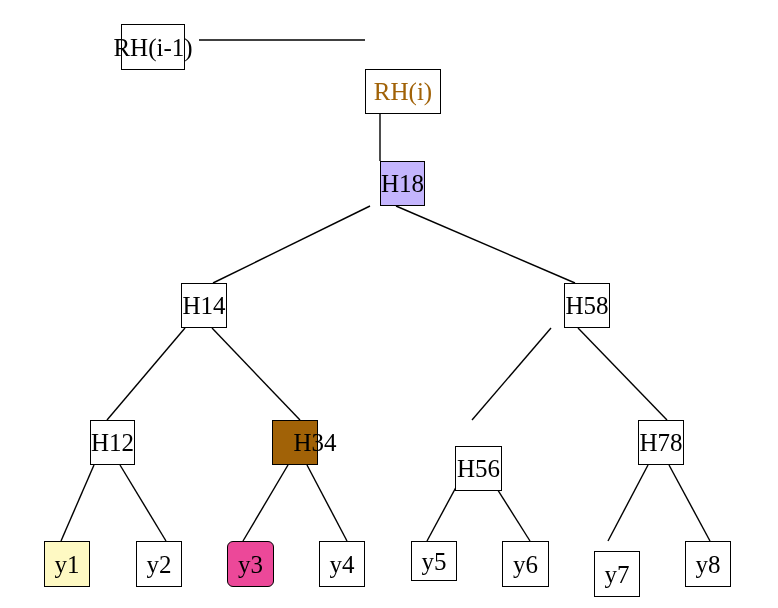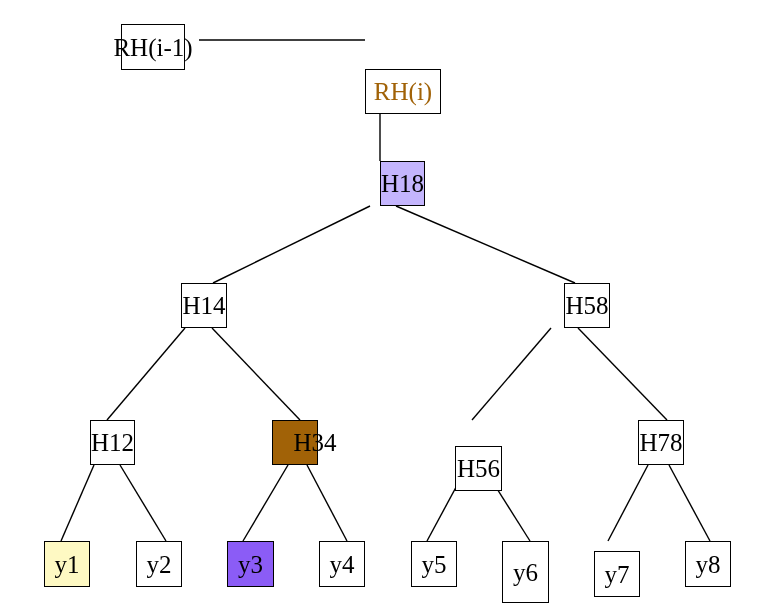--- a/index.html
+++ b/index.html
@@ -63,19 +63,19 @@
     <div class="node" style="left: 365px; top: 24px; width: 76px; height: 45px; border-color: rgb(0, 0, 0); background: rgb(255, 255, 255); color: #a16207; margin-top: 45px;">RH(i)</div>
     <div class="node" style="left: 380px; top: 161px; width: 45px; height: 45px; border-color: rgb(0, 0, 0); background: #c4b5fd; color: rgb(0, 0, 0); font-family: Liberation Serif, serif;">H18</div>
     <div class="node" style="left: 181px; top: 283px; width: 46px; height: 45px; border-color: rgb(0, 0, 0); background: rgb(255, 255, 255); color: rgb(0, 0, 0);">H14</div>
     <div class="node" style="left: 547px; top: 283px; width: 46px; height: 45px; border-color: rgb(0, 0, 0); background: rgb(255, 255, 255); color: rgb(0, 0, 0); margin-left: 17px;">H58</div>
     <div class="node" style="left: 90px; top: 420px; width: 45px; height: 45px; border-color: rgb(0, 0, 0); background: rgb(255, 255, 255); color: rgb(0, 0, 0);">H12</div>
     <div class="node" style="left: 272px; top: 420px; width: 46px; height: 45px; border-color: rgb(0, 0, 0); background: #a16207; color: rgb(0, 0, 0); padding-left: 40px;">H34</div>
     <div class="node" style="left: 455px; top: 420px; width: 47px; height: 45px; border-color: rgb(0, 0, 0); background: rgb(255, 255, 255); color: rgb(0, 0, 0); margin-top: 26px;">H56</div>
     <div class="node" style="left: 638px; top: 420px; width: 46px; height: 45px; border-color: rgb(0, 0, 0); background: rgb(255, 255, 255); color: rgb(0, 0, 0);">H78</div>
     <div class="node" style="left: 44px; top: 541px; width: 46px; height: 46px; border-color: rgb(0, 0, 0); background: #fef9c3; color: rgb(0, 0, 0);">y1</div>
     <div class="node" style="left: 136px; top: 541px; width: 46px; height: 46px; border-color: rgb(0, 0, 0); background: rgb(255, 255, 255); color: rgb(0, 0, 0); text-align: center;">y2</div>
-    <div class="node" style="left: 227px; top: 541px; width: 47px; height: 46px; border-color: rgb(0, 0, 0); background: #8b5cf6; color: rgb(0, 0, 0);">y3</div>
+    <div class="node" style="left: 227px; top: 541px; width: 47px; height: 46px; border-color: rgb(0, 0, 0); background: #ec4899; color: rgb(0, 0, 0); border-radius: 6px;">y3</div>
     <div class="node" style="left: 319px; top: 541px; width: 46px; height: 46px; border-color: rgb(0, 0, 0); background: rgb(255, 255, 255); color: rgb(0, 0, 0);">y4</div>
-    <div class="node" style="left: 411px; top: 541px; width: 46px; height: 46px; border-color: rgb(0, 0, 0); background: rgb(255, 255, 255); color: rgb(0, 0, 0);">y5</div>
-    <div class="node" style="left: 502px; top: 541px; width: 47px; height: 62px; border-color: rgb(0, 0, 0); background: rgb(255, 255, 255); color: rgb(0, 0, 0);">y6</div>
+    <div class="node" style="left: 411px; top: 541px; width: 46px; height: 40px; border-color: rgb(0, 0, 0); background: rgb(255, 255, 255); color: rgb(0, 0, 0);">y5</div>
+    <div class="node" style="left: 502px; top: 541px; width: 47px; height: 46px; border-color: rgb(0, 0, 0); background: rgb(255, 255, 255); color: rgb(0, 0, 0);">y6</div>
     <div class="node" style="left: 594px; top: 541px; width: 46px; height: 46px; border-color: rgb(0, 0, 0); background: rgb(255, 255, 255); color: rgb(0, 0, 0); margin-top: 10px;">y7</div>
     <div class="node" style="left: 685px; top: 541px; width: 46px; height: 46px; border-color: rgb(0, 0, 0); background: rgb(255, 255, 255); color: rgb(0, 0, 0);">y8</div>
   </div>
 
 </body></html>

